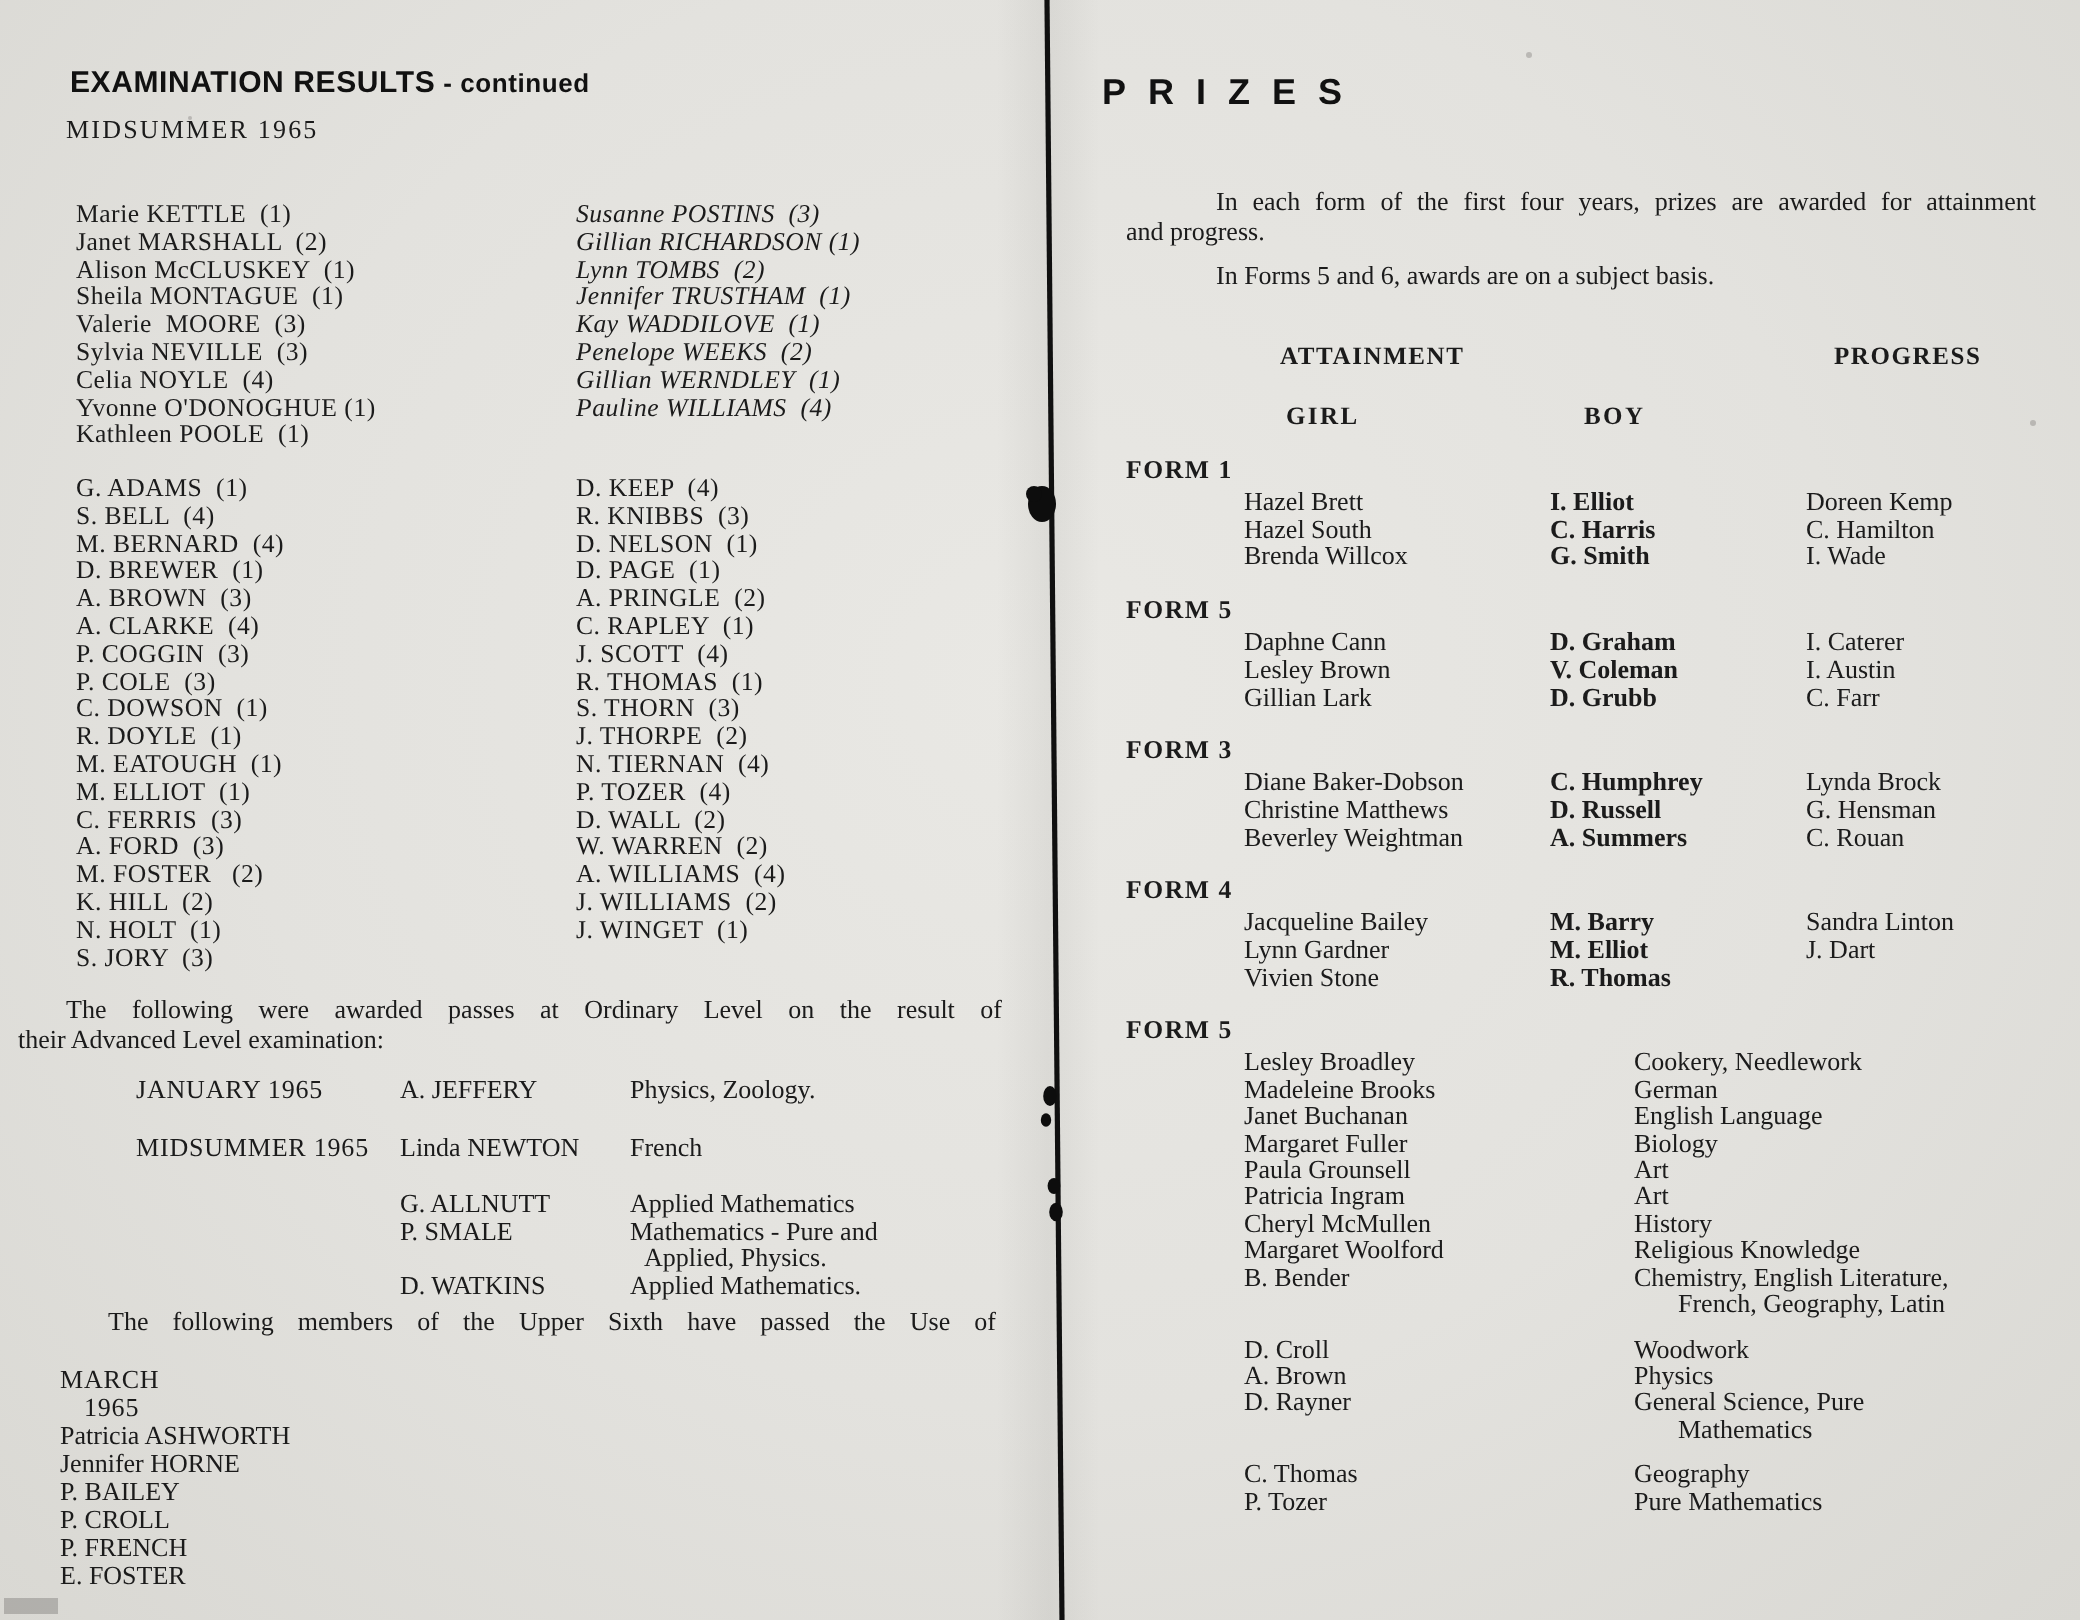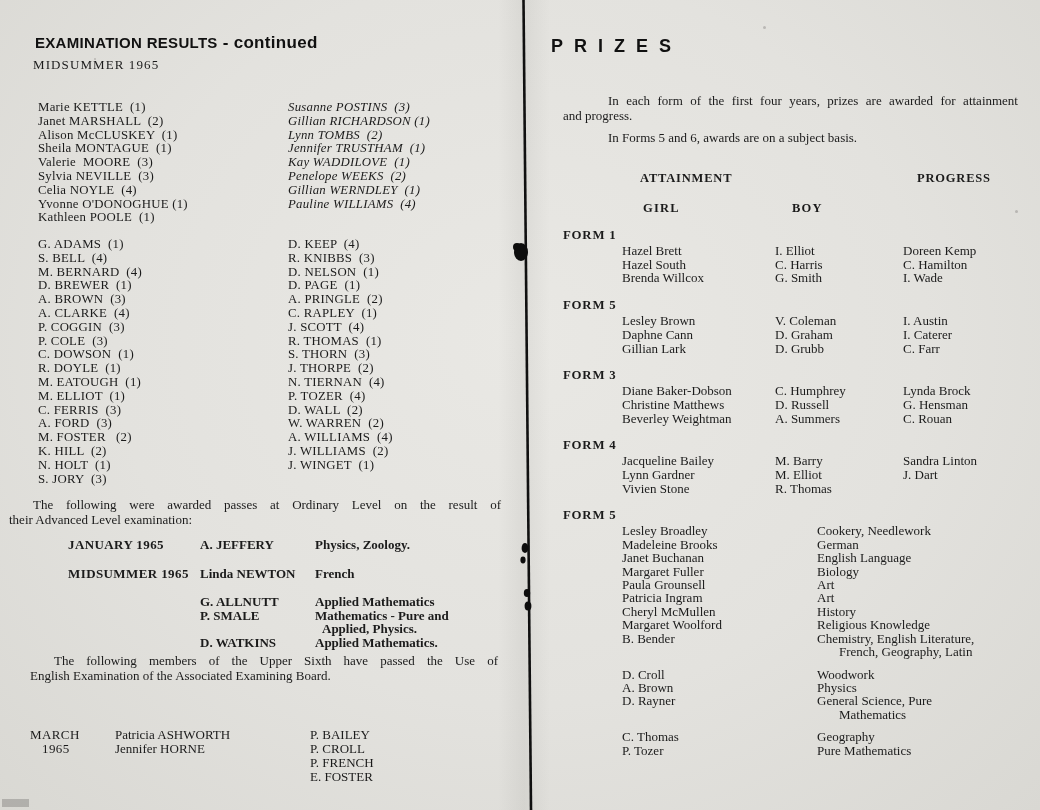--- a/index.html
+++ b/index.html
@@ -16,45 +16,45 @@
   .page { position:absolute; top:0; height:810px; }
   .page-left  { left:0;  width:520px; }
   .page-right { left:540px; width:500px; }
 
   
   .lp-title {
     position:absolute; left:35px; top:33px;
     font-family:"Liberation Sans", sans-serif; font-weight:bold;
     font-size:15px; letter-spacing:.3px; color:#111;
   }
-  .lp-title .suffix { font-size:17px;margin-top:24px; }
+  .lp-title .suffix { font-size:13px;margin-top:24px; }
   .lp-sub { position:absolute; left:33px; top:57px; font-size:13px; letter-spacing:1.1px; }
 
   .namelist { position:absolute; line-height:13.8px; letter-spacing:.25px; font-size:12.8px; white-space:pre; }
   .nl-a1 { left:38px;  top:101px; }
   .nl-a2 { left:288px; top:101px;font-style:italic; }
   .nl-b1 { left:38px;  top:238px; }
   .nl-b2 { left:288px; top:238px; }
 
   .para { position:absolute; line-height:14.6px; }
   .para-line { display:block; text-align:justify; text-align-last:justify; }
   .para-line.last { text-align-last:left; }
   .para-line.first { text-indent:24px; }
   .lp-para1 { left:9px;  top:498px; width:492px; }
   .lp-para2 { left:30px; top:654px; width:468px; }
 
-  .awards { position:absolute; left:68px; top:538px; width:440px;font-weight:bold; }
+  .awards { position:absolute; left:68px; top:538px; width:440px; }
   .award-row { display:flex; line-height:13.6px; }
   .award-row:nth-child(1), .award-row:nth-child(2) { margin-bottom:15px; }
   .award-sess { width:132px; letter-spacing:.4px; }
   .award-name { width:115px; }
   .award-subj { flex:1; }
   .subj-cont  { display:block; padding-left:7px; }
 
-  .uoe { position:absolute; left:30px; top:728px; display:flex; line-height:14px; }
+  .uoe { position:absolute; left:30px; top:683px; display:flex; line-height:14px;flex-direction:column; }
   .uoe-sess { width:85px; letter-spacing:.4px; }
   .uoe-sess .yr { display:block; padding-left:12px; }
   .uoe-col1 { width:195px; }
   .uoe-col1 div, .uoe-col2 div { line-height:14px; }
 
   
   .binding-svg { position:absolute; left:0; top:0; pointer-events:none; }
   .binding-shadow {
     position:absolute; left:498px; top:0; width:52px; height:810px;
     background:linear-gradient(to right, rgba(40,40,35,0) 0%, rgba(40,40,35,.06) 50%, rgba(40,40,35,0) 100%);
@@ -77,21 +77,21 @@
   .ch-progress   { left:377px; top:171px; }
   .ch-girl       { left:103px; top:201px; letter-spacing:1.2px; }
   .ch-boy        { left:252px; top:201px; letter-spacing:1.2px; }
 
   .forms { position:absolute; left:0; top:228px; width:500px; }
   .form-section { margin-bottom:13px; }
   .form-label { padding-left:23px; font-weight:bold; font-size:12.8px; letter-spacing:.8px; line-height:14px; }
   .form-rows { padding-left:82px; margin-top:2px; }
   .form-row { display:flex; line-height:13.7px; }
   .fr-girl { width:153px; }
-  .fr-boy  { width:128px; }
+  .fr-boy  { width:128px;font-weight:bold; }
   .fr-prog { flex:1; }
 
   .f5-rows { padding-left:82px; margin-top:2px; }
   .f5-group { margin-bottom:9px; }
   .f5-row { display:flex; line-height:13.4px; }
   .f5-name { width:195px; }
   .f5-subj { flex:1; }
   .f5-subj .subj-cont { padding-left:22px; }
 </style>
 </head>
@@ -138,21 +138,20 @@
         </div>
         <div class="award-row">
           <span class="award-sess"></span>
           <span class="award-name">D. WATKINS</span>
           <span class="award-subj">Applied Mathematics.</span>
         </div>
       </div>
 
     <div class="para lp-para2">
         <div class="para-line first">The following members of the Upper Sixth have passed the Use of</div>
-        <div class="para-line last">English Examination of the Associated Examining Board.</div>
       </div>
 
     <div class="uoe">
       <div class="uoe-sess">
         <span>MARCH</span>
         <span class="yr">1965</span>
       </div>
       <div class="uoe-col1">
           <div>Patricia ASHWORTH</div>
           <div>Jennifer HORNE</div>
@@ -216,30 +215,30 @@
               <span class="fr-girl">Brenda Willcox</span>
               <span class="fr-boy">G. Smith</span>
               <span class="fr-prog">I. Wade</span>
             </div>
           </div>
         </div>
         <div class="form-section">
           <div class="form-label">FORM 5</div>
           <div class="form-rows">
             <div class="form-row">
+              <span class="fr-girl">Daphne Cann</span>
+              <span class="fr-boy">D. Graham</span>
+              <span class="fr-prog">I. Caterer</span>
+            </div>
+            <div class="form-row">
               <span class="fr-girl">Lesley Brown</span>
               <span class="fr-boy">V. Coleman</span>
               <span class="fr-prog">I. Austin</span>
             </div>
             <div class="form-row">
-              <span class="fr-girl">Daphne Cann</span>
-              <span class="fr-boy">D. Graham</span>
-              <span class="fr-prog">I. Caterer</span>
-            </div>
-            <div class="form-row">
               <span class="fr-girl">Gillian Lark</span>
               <span class="fr-boy">D. Grubb</span>
               <span class="fr-prog">C. Farr</span>
             </div>
           </div>
         </div>
         <div class="form-section">
           <div class="form-label">FORM 3</div>
           <div class="form-rows">
             <div class="form-row">

